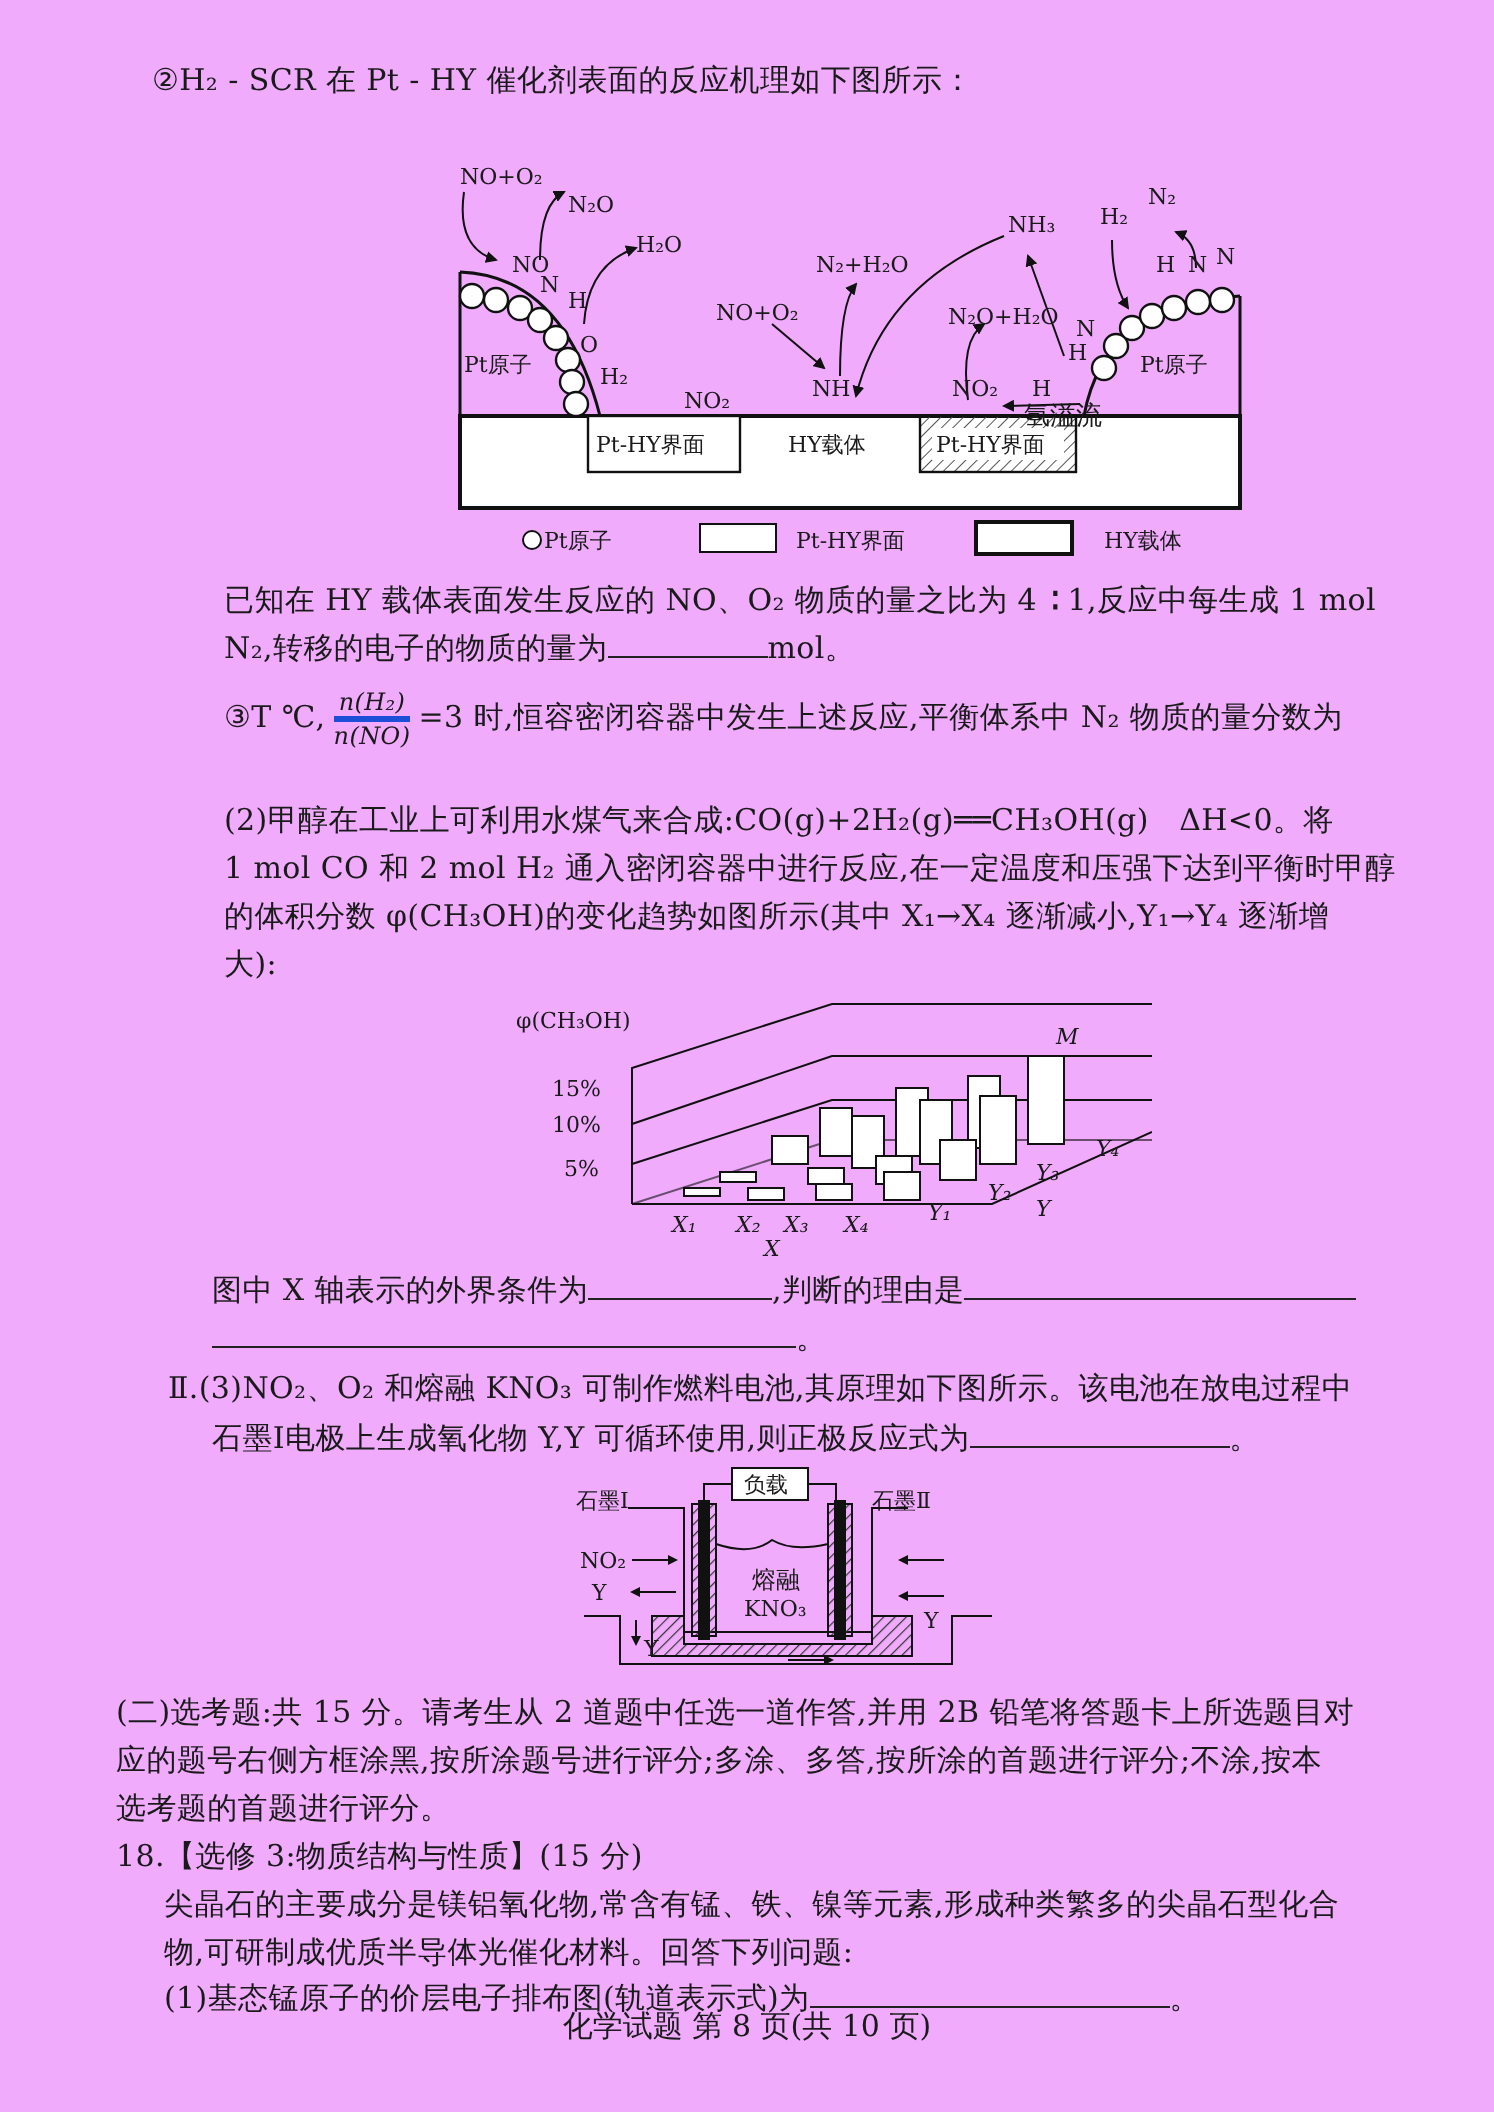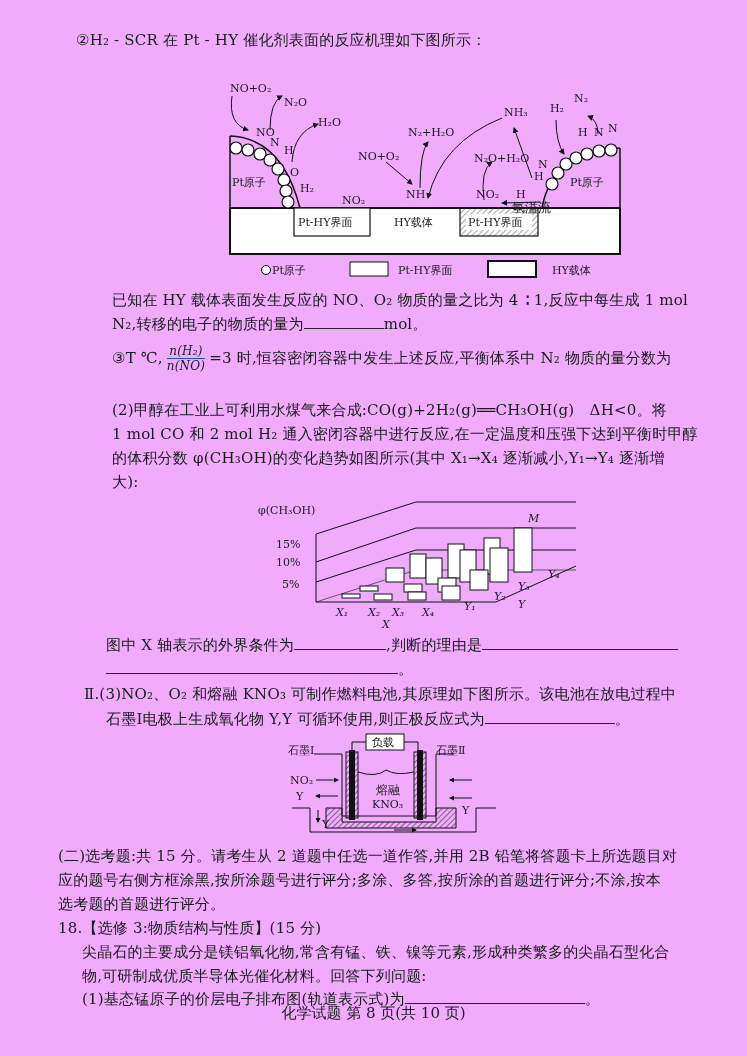--- a/index.html
+++ b/index.html
@@ -3,21 +3,21 @@
 <meta charset="utf-8">
 <style>
   html, body { margin:0; padding:0; background:#ffffff; }
   body { width:747px; height:1056px; position:relative; overflow:hidden;
          font-family:"DejaVu Serif","Liberation Serif",serif; color:#1a1a1a; }
   .page { position:absolute; left:0; top:0; width:747px; height:1056px; background:#f0abfc;padding-left:29px; }
   .line { position:absolute; font-size:15px; line-height:20px; white-space:nowrap; letter-spacing:0.2px; }
   .blank { display:inline-block; border-bottom:1px solid #222; height:15px; vertical-align:baseline; }
   .it { font-style:italic; }
   .frac { display:inline-flex; flex-direction:column; align-items:center; vertical-align:middle; font-size:12px; line-height:14px; margin:0 2px; }
-  .frac .num { border-bottom:1px solid #1d4ed8; padding:0 2px; }
+  .frac .num { border-bottom:3px solid #1d4ed8; padding:0 2px; }
   .frac .den { padding:0 2px; }
   svg text { font-family:"DejaVu Serif","Liberation Serif",serif; fill:#1a1a1a; }
   .footer { position:absolute; left:0; width:747px; text-align:center; top:1004px; font-size:15px; }
 </style>
 </head>
 <body>
 
 <div class="page">
 
   <div class="line" style="left:76px;top:30px;">②H₂ - SCR 在 Pt - HY 催化剂表面的反应机理如下图所示：</div>

